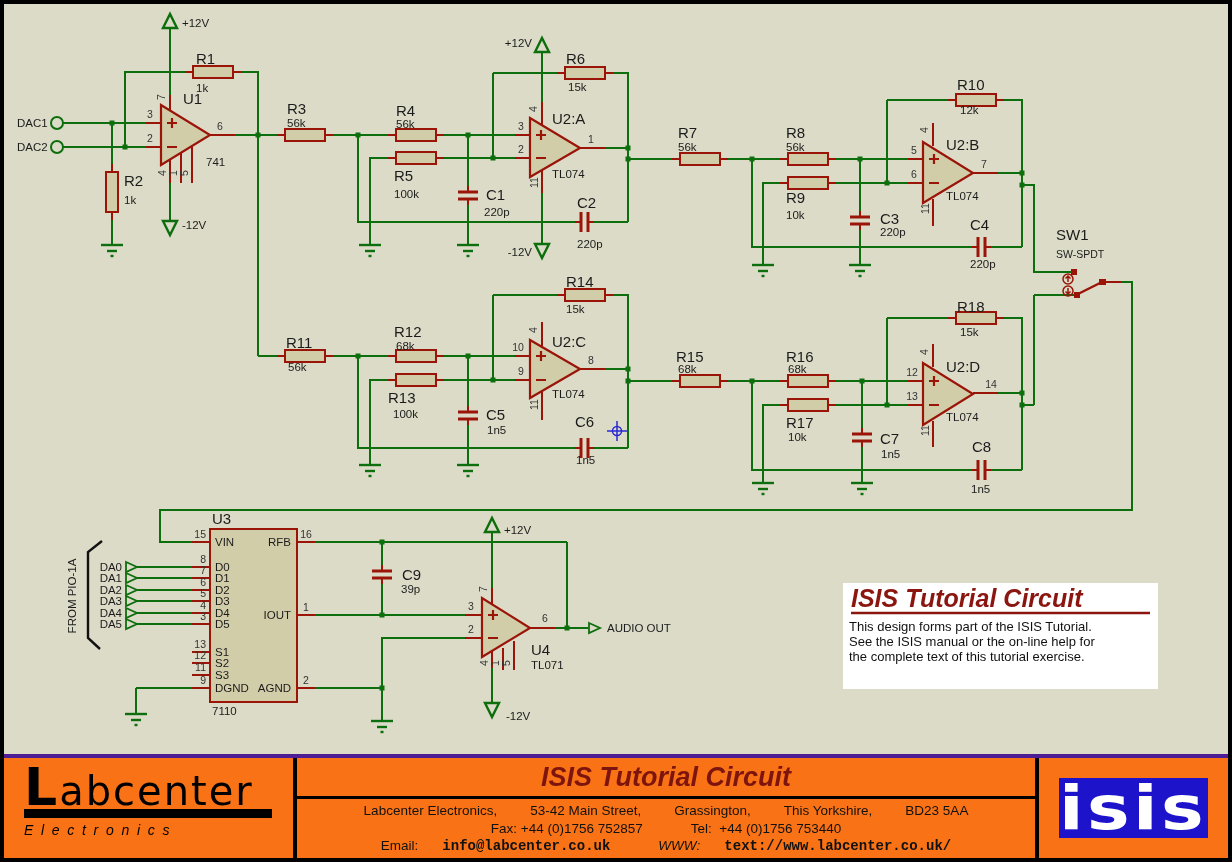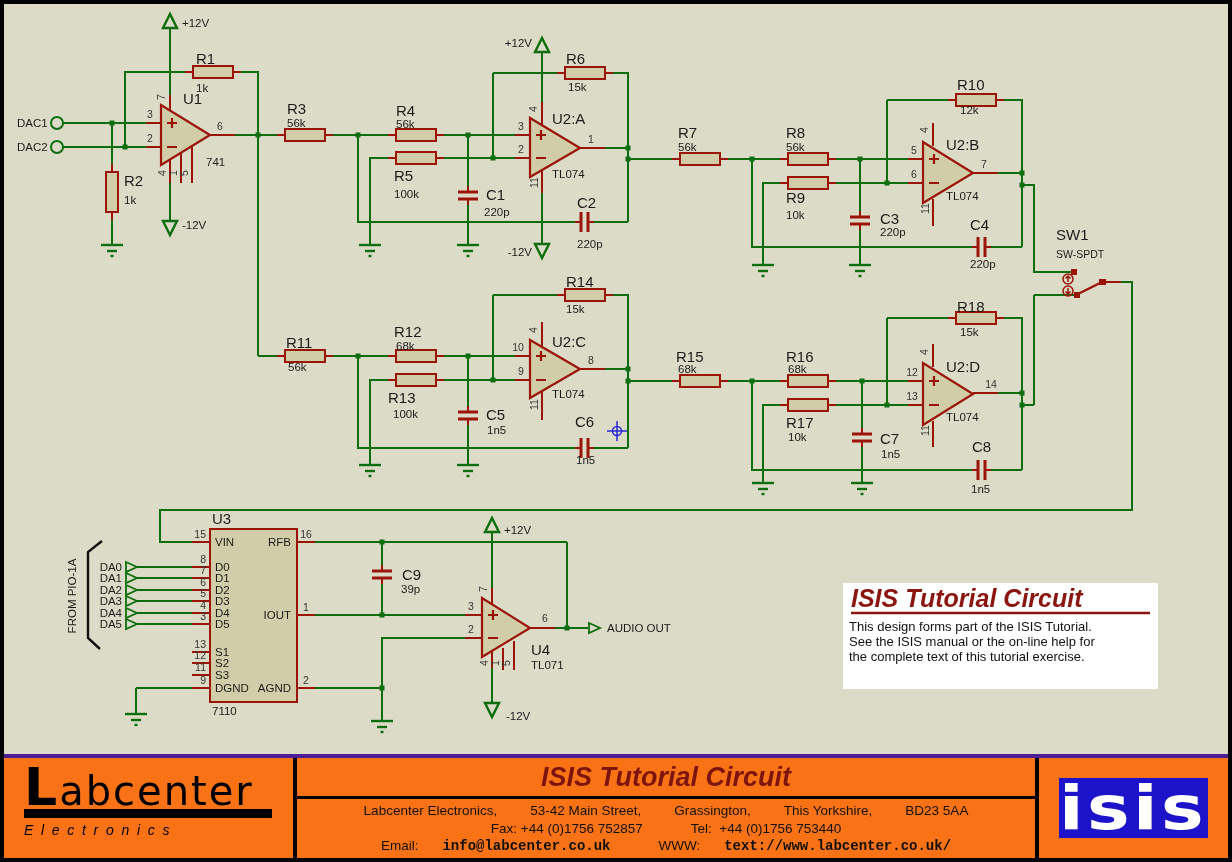--- a/index.html
+++ b/index.html
@@ -33,21 +33,21 @@
   .lab-name::first-letter{font-size:1.3em;font-weight:bold;}
   .lab-bar{height:9px;background:#000;width:248px;margin:-5px 0 4px 0;}
   .lab-sub{font-style:italic;font-weight:normal;font-size:14px;letter-spacing:0.55em;color:#000;}
   .f-mid{flex:1;border-right:4px solid #000;display:flex;flex-direction:column;box-sizing:border-box;}
   .f-title{height:38px;border-bottom:3px solid #000;display:flex;align-items:center;justify-content:center;font-size:27px;font-weight:bold;font-style:italic;color:#7d150e;}
   .f-lines{flex:1;display:flex;flex-direction:column;justify-content:space-evenly;font-size:13.5px;color:#111;padding:1px 0;}
   .f-row{display:flex;justify-content:center;align-items:baseline;gap:33px;}
   .f-row.r2{gap:48px;}
   .f-row.r3{gap:24px;}
   .mono{font-family:"Liberation Mono",monospace;font-weight:bold;font-size:14px;}
-  .gapl{margin-left:24px;}
+  .gapl{margin-left:24px;font-style:italic;}
   .f-right{width:189px;padding:20px;box-sizing:border-box;}
   .isis-box{background:#1c13cb;width:100%;height:100%;display:flex;align-items:center;justify-content:center;}
   .isis-box span{color:#fff;font-family:"DejaVu Sans",sans-serif;font-weight:bold;font-size:64px;letter-spacing:3px;transform:scale(1.12,0.95);line-height:1;}
 </style>
 </head>
 <body>
 
 <div class="frame">
 <svg width="1224" height="750" viewBox="4 4 1224 750">
   <defs>

